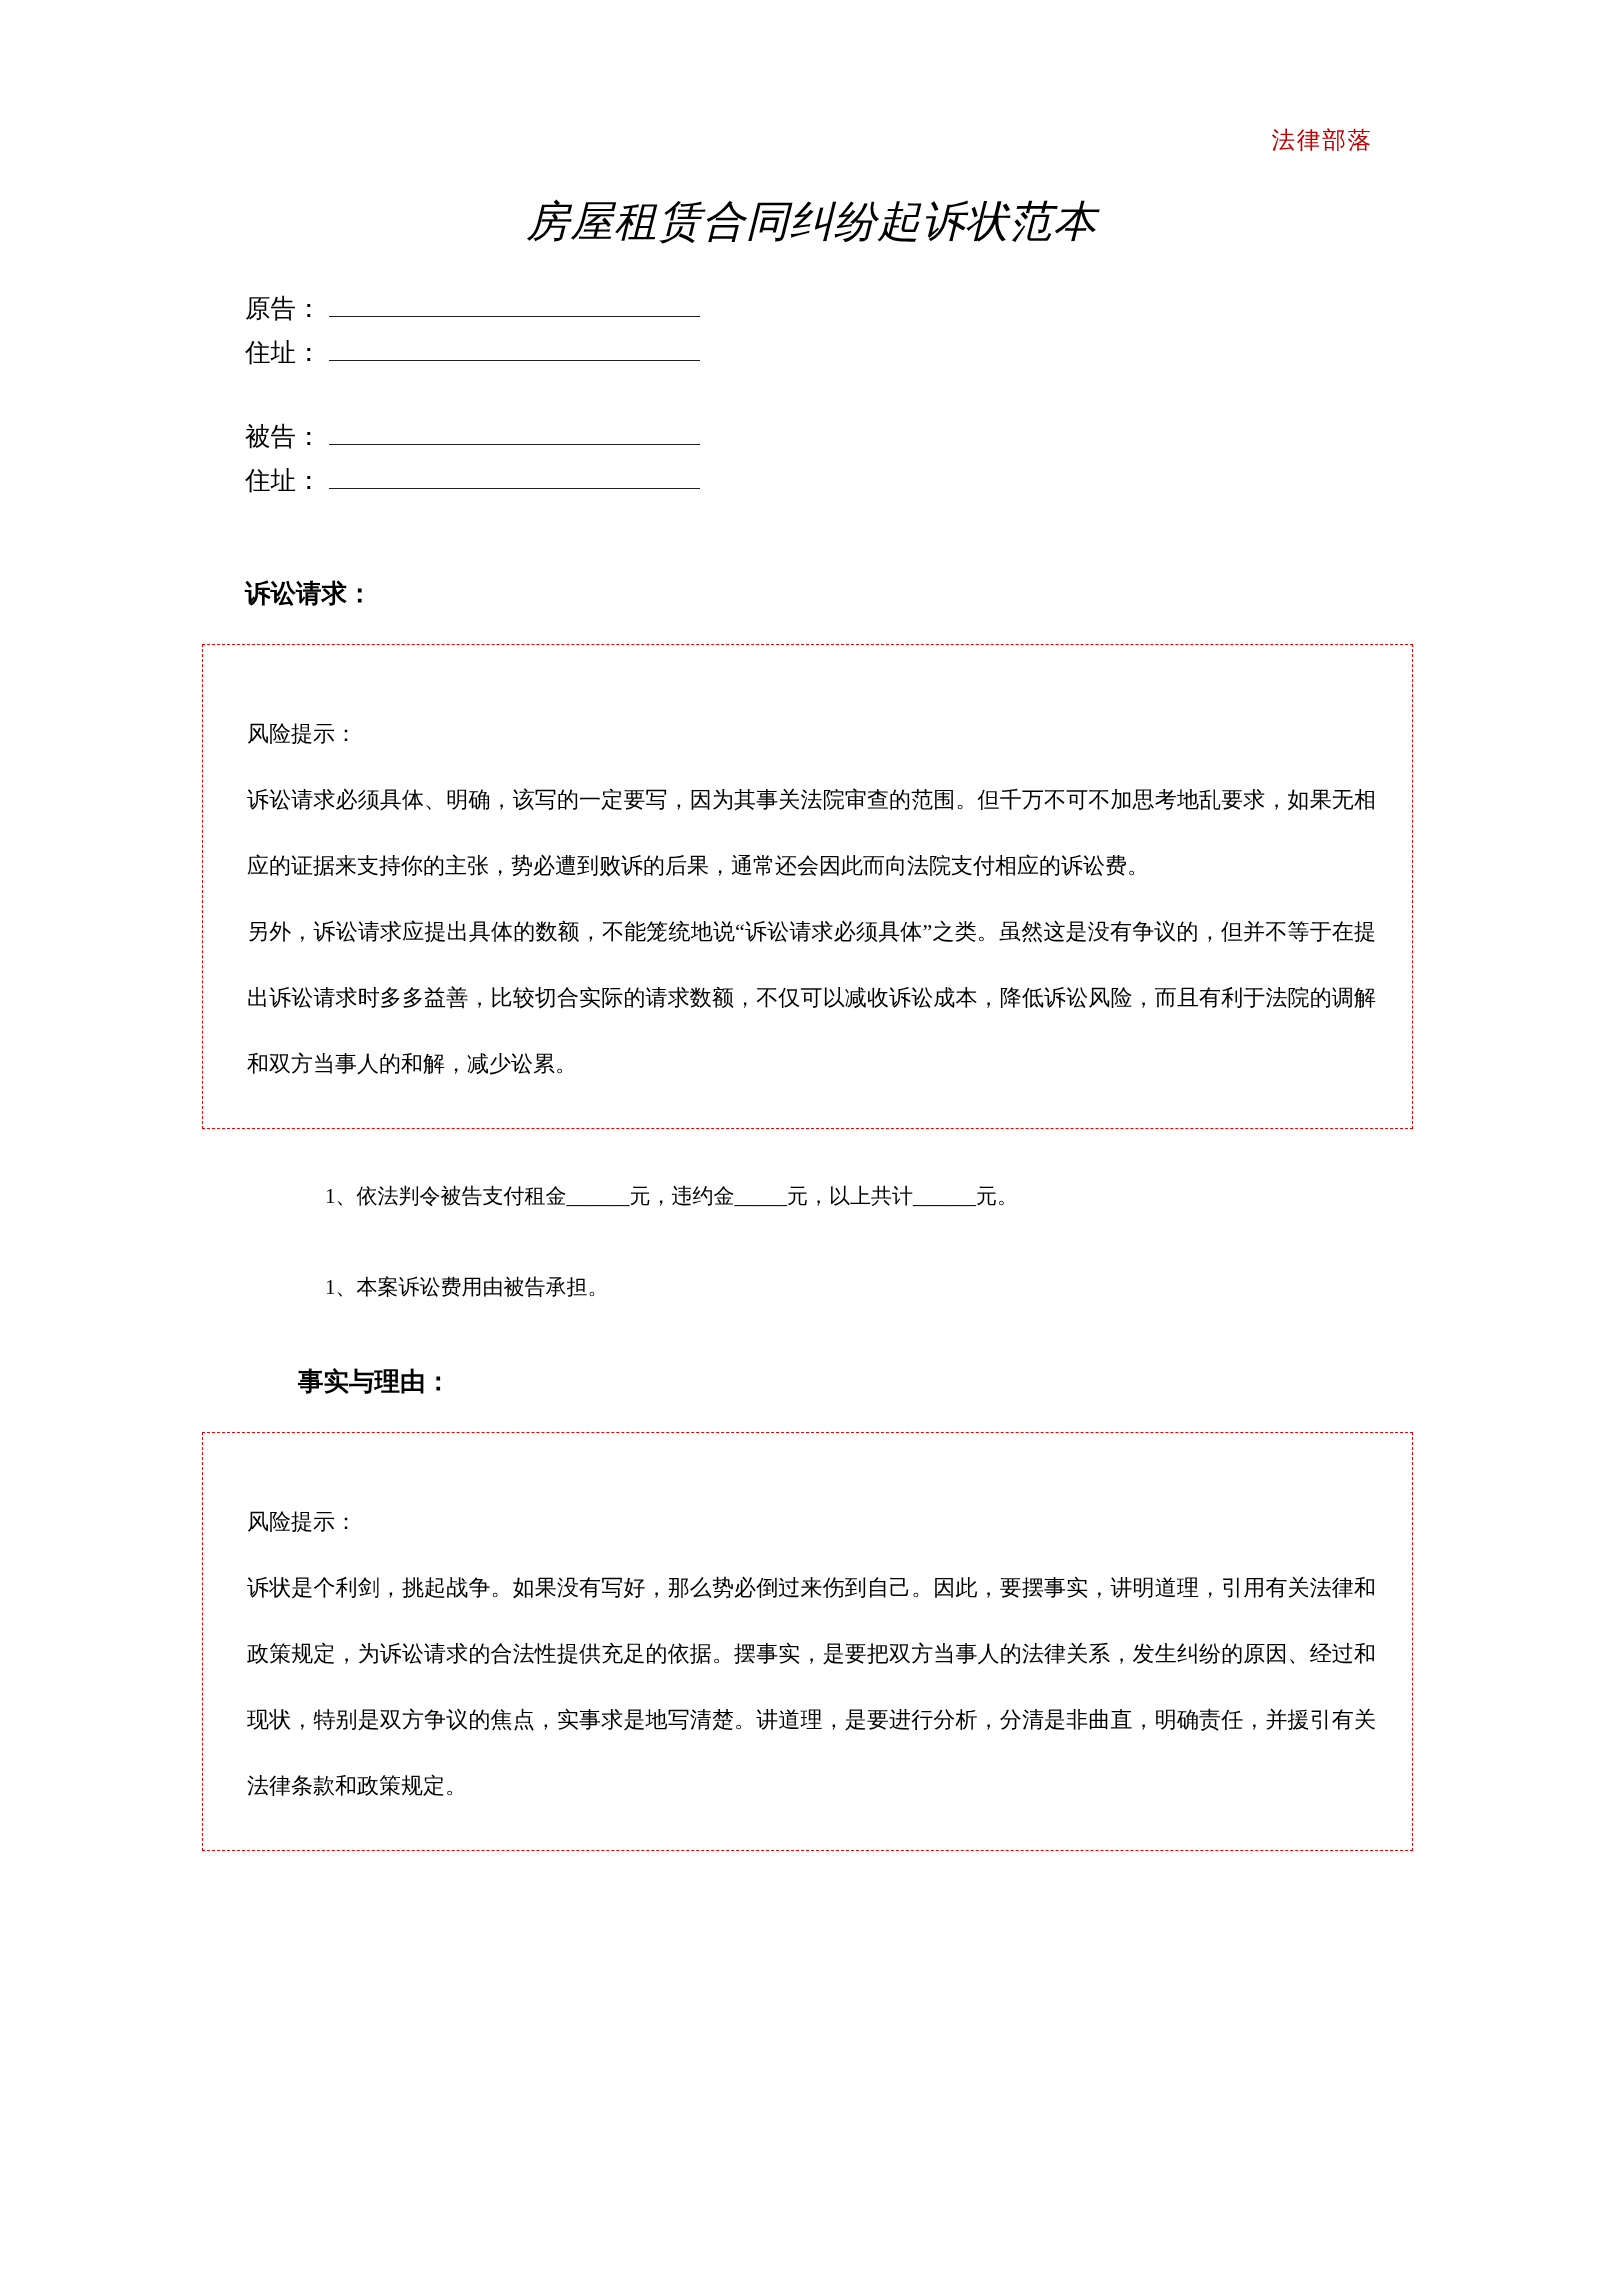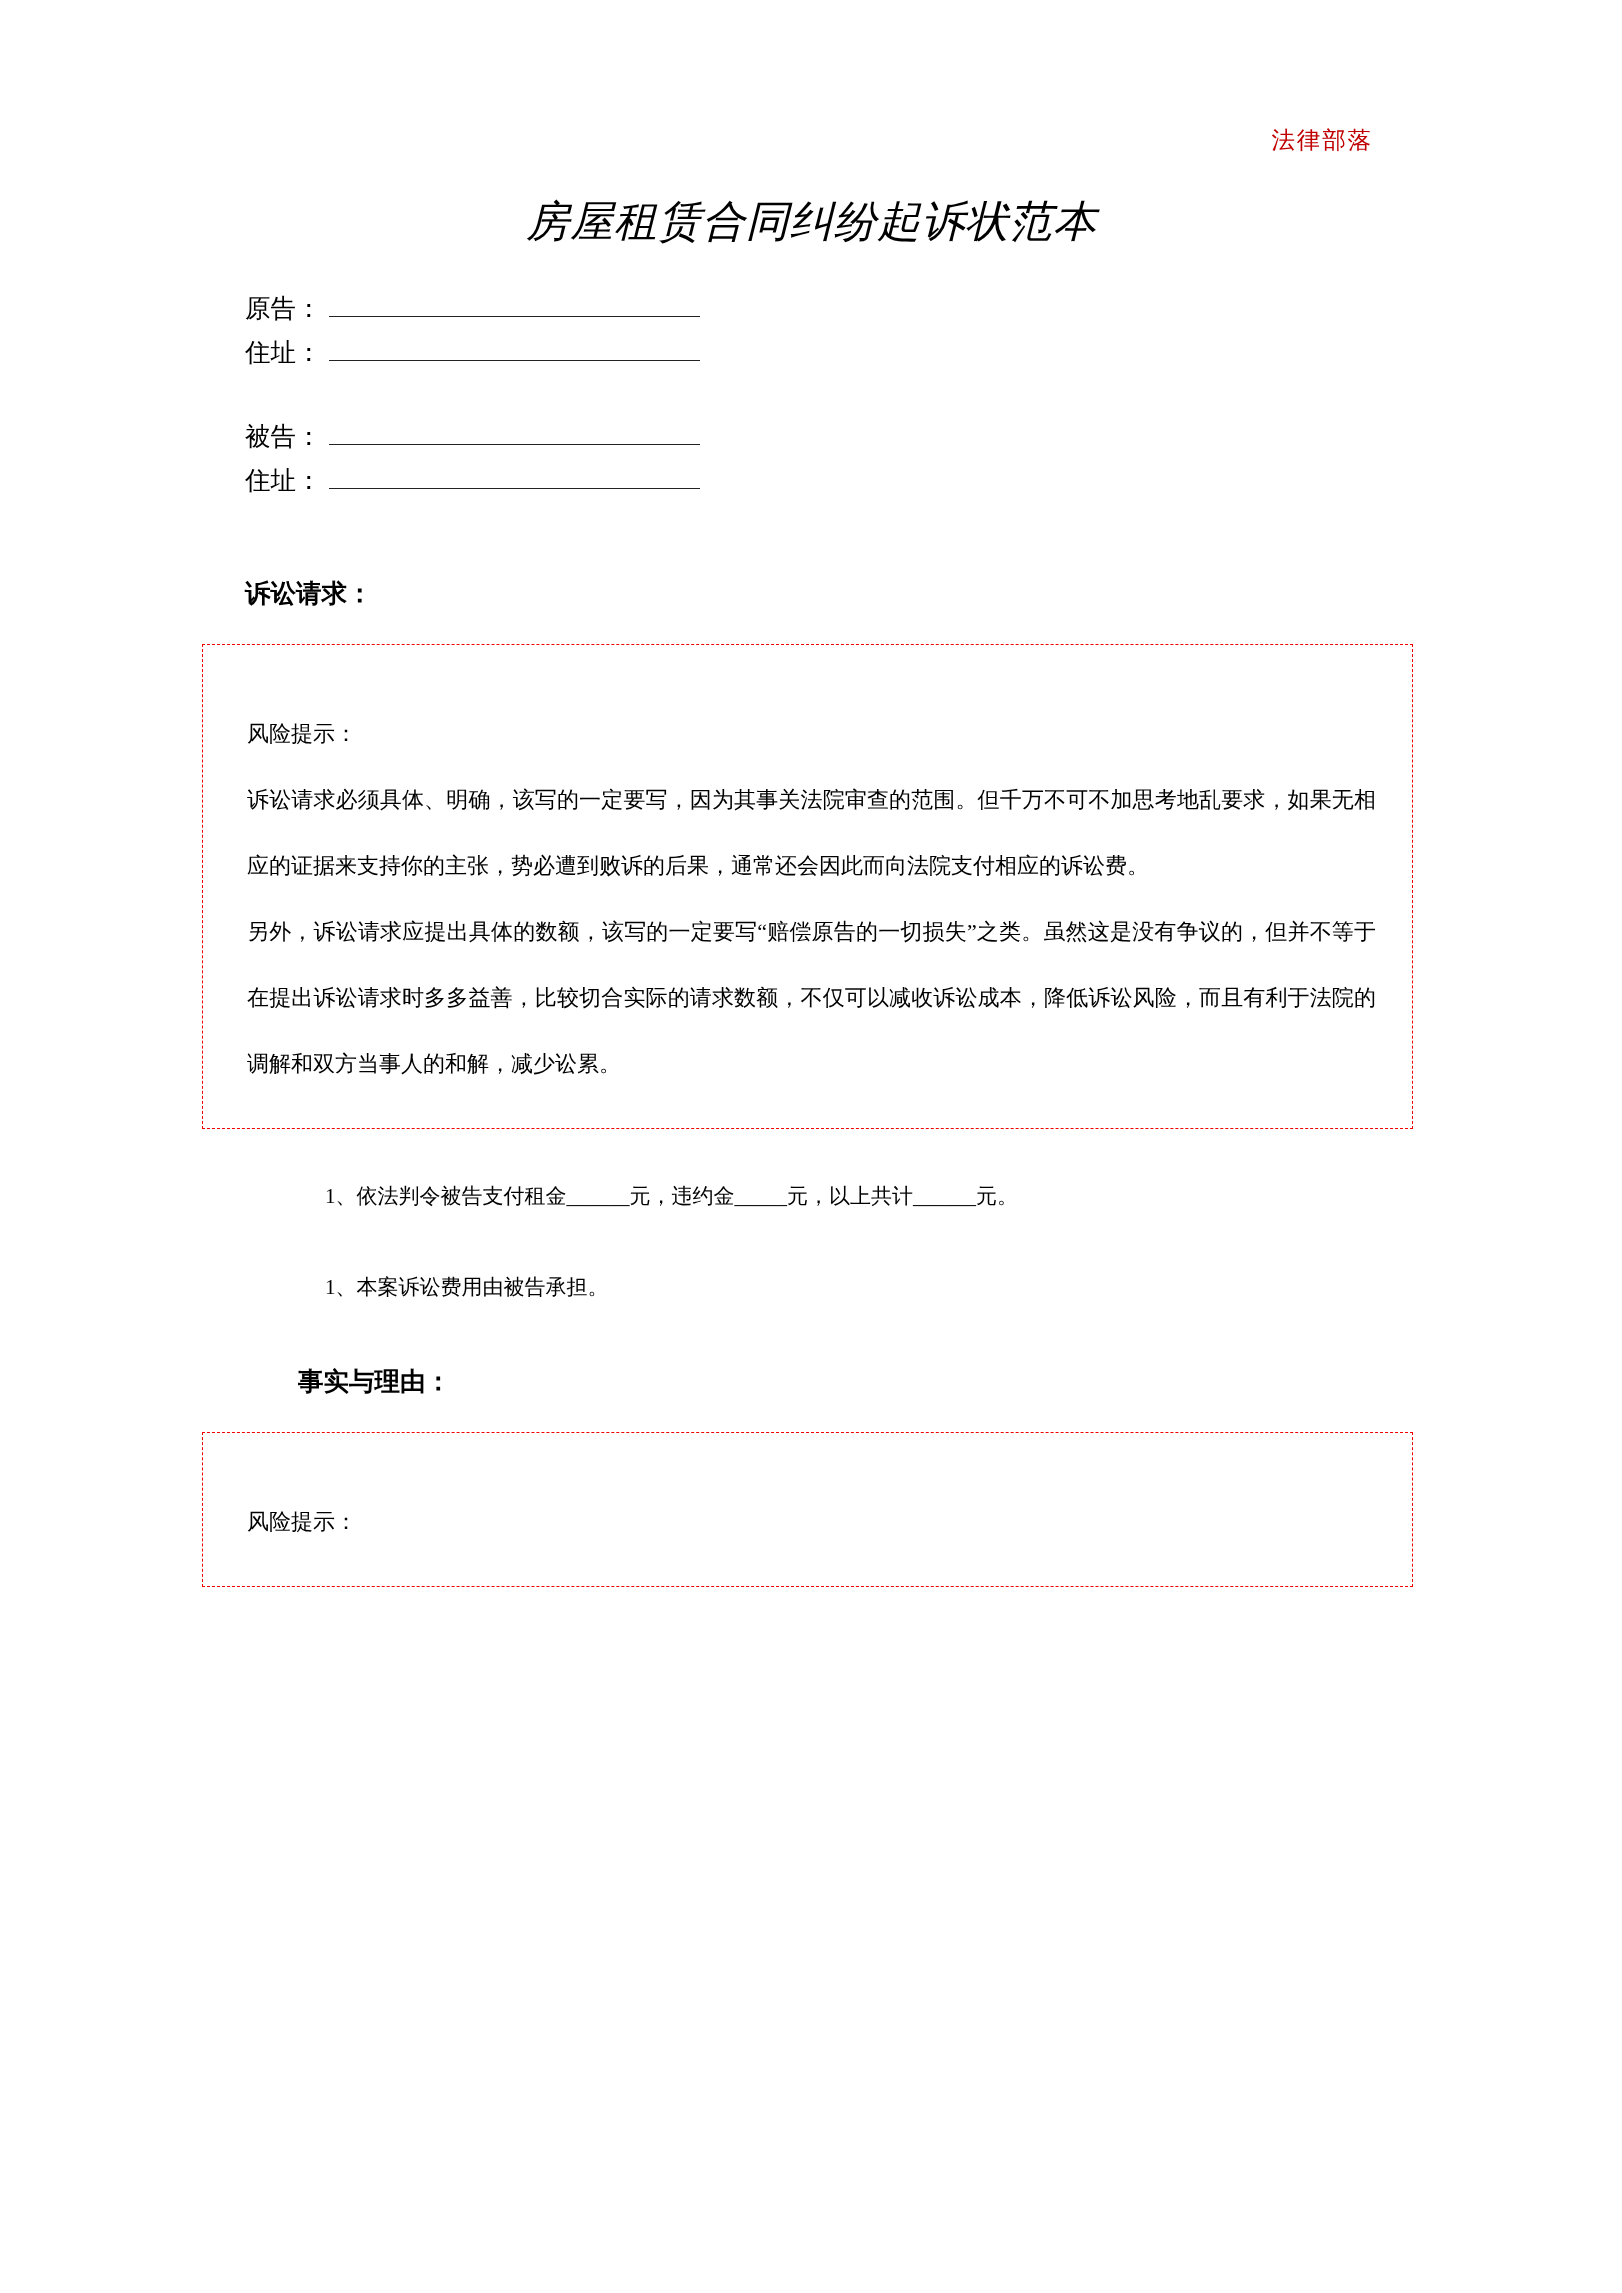--- a/index.html
+++ b/index.html
@@ -106,27 +106,28 @@
     <div class="field-row">
       <span class="field-label">住址：</span><span class="blank"></span>
     </div>
   </div>
 
   <p class="section-heading claims-heading">诉讼请求：</p>
 
   <div class="risk-box">
     <p>风险提示：</p>
     <p>诉讼请求必须具体、明确，该写的一定要写，因为其事关法院审查的范围。但千万不可不加思考地乱要求，如果无相应的证据来支持你的主张，势必遭到败诉的后果，通常还会因此而向法院支付相应的诉讼费。</p>
-    <p>另外，诉讼请求应提出具体的数额，该写的一定要写“赔偿原告的一切损失”之类。虽然这是没有争议的，但并不等于在提出诉讼请求时多多益善，比较切合实际的请求数额，不仅可以减收诉讼成本，降低诉讼风险，而且有利于法院的调解和双方当事人的和解，减少讼累。</p>
+    <p>另外，诉讼请求应提出具体的数额，不能笼统地说“诉讼请求必须具体”之类。虽然这是没有争议的，但并不等于在提出诉讼请求时多多益善，比较切合实际的请求数额，不仅可以减收诉讼成本，降低诉讼风险，而且有利于法院的调解和双方当事人的和解，减少讼累。</p>
   </div>
 
   <p class="claim-item claim-item-1">1、依法判令被告支付租金______元，违约金_____元，以上共计______元。</p>
 
   <p class="claim-item claim-item-2">1、本案诉讼费用由被告承担。</p>
 
   <p class="section-heading facts-heading">事实与理由：</p>
 
   <div class="risk-box">
     <p>风险提示：</p>
+    <p>诉状是个利剑，挑起战争。如果没有写好，那么势必倒过来伤到自己。因此，要摆事实，讲明道理，引用有关法律和政策规定，为诉讼请求的合法性提供充足的依据。摆事实，是要把双方当事人的法律关系，发生纠纷的原因、经过和现状，特别是双方争议的焦点，实事求是地写清楚。讲道理，是要进行分析，分清是非曲直，明确责任，并援引有关法律条款和政策规定。</p>
   </div>
 
 </div>
 
 
 </body></html>

